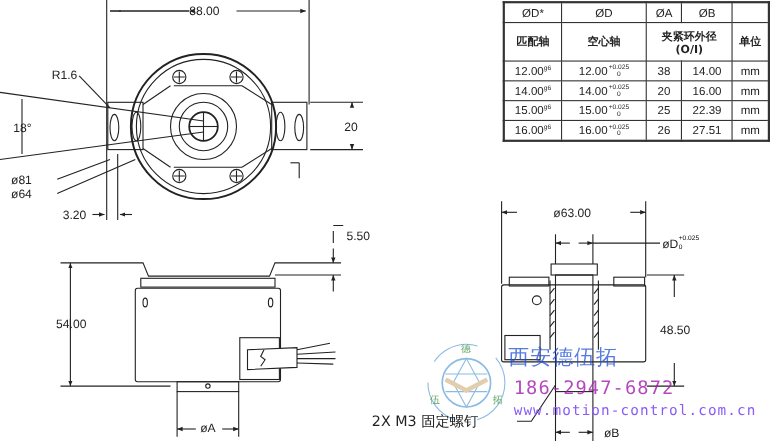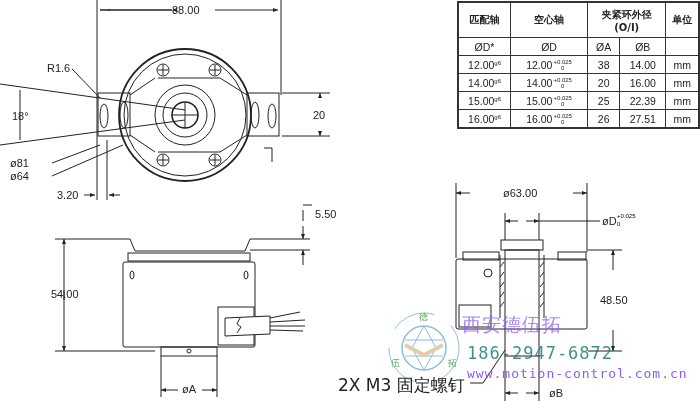--- a/index.html
+++ b/index.html
@@ -6,24 +6,24 @@
   body{width:700px;height:401px;position:relative;overflow:hidden;font-family:"Liberation Sans",sans-serif;color:#222;}
   svg{position:absolute;left:0;top:0;}
   .dim{font-family:"Liberation Sans",sans-serif;font-size:11px;fill:#222;}
   .spec-table{position:absolute;left:457px;top:1px;border-collapse:collapse;font-size:10.5px;font-family:"Liberation Sans",sans-serif;}
   .spec-table td,.spec-table th{border:1px solid #333;padding:0 4px;text-align:center;height:17px;white-space:nowrap;}
   .spec-table th{font-weight:bold;font-family:"DejaVu Sans",sans-serif;font-size:10px;}
   .spec-table{border:2px solid #333;}
   sup{font-size:6px;}
   .tol{display:inline-flex;flex-direction:column;font-size:6px;line-height:6px;vertical-align:top;margin-left:1px;}
   .wm{position:absolute;font-family:"DejaVu Sans",sans-serif;}
-  .wm-name{left:462px;top:312px;font-size:19px;color:#8b5cf6;opacity:.75;letter-spacing:1px;}
-  .wm-phone{left:467px;top:343px;font-size:17px;color:#0f766e;opacity:.8;font-family:"DejaVu Sans Mono",monospace;letter-spacing:1px;}
+  .wm-name{left:462px;top:312px;font-size:19px;color:#1d4ed8;opacity:.75;letter-spacing:1px;}
+  .wm-phone{left:467px;top:343px;font-size:17px;color:#a21caf;opacity:.8;font-family:"DejaVu Sans Mono",monospace;letter-spacing:1px;}
   .wm-url{left:467px;top:366px;font-size:13px;color:#8b5cf6;font-family:"DejaVu Sans Mono",monospace;letter-spacing:1px;}
-  .callout{position:absolute;left:338px;top:374px;font-size:17px;font-family:"DejaVu Sans",sans-serif;}
+  .callout{position:absolute;left:338px;top:374px;font-size:13px;font-family:"DejaVu Sans",sans-serif;}
 </style>
 </head>
 <body>
 
 <svg width="700" height="401" viewBox="0 0 700 401">
   <defs>
     <marker id="ar" markerWidth="6" markerHeight="6" refX="5" refY="3" orient="auto">
       <path d="M0,1 L5,3 L0,5 z" fill="#222"></path>
     </marker>
   </defs>
@@ -171,33 +171,33 @@
   <text class="dim" x="600" y="304">48.50</text>
   <text class="dim" x="549" y="397">øB</text>
   <text x="419" y="320" fill="#5aa05a" style="font-size:9px;font-family:'DejaVu Sans',sans-serif">德</text>
   <text x="391" y="366" fill="#5aa05a" style="font-size:9px;font-family:'DejaVu Sans',sans-serif">伍</text>
   <text x="448" y="366" fill="#5aa05a" style="font-size:9px;font-family:'DejaVu Sans',sans-serif">拓</text>
 </svg>
 
 <table class="spec-table">
   <tbody>
       <tr>
-    <th rowspan="1" style="width:44px;height:34px">匹配轴</th>
-    <th style="width:70px">空心轴</th>
-    <th colspan="2"><span>夹紧环外径</span><br><span>(O/I)</span></th>
-    <th style="width:24px">单位</th>
-  </tr>
-  <tr>
     <td>ØD*</td>
     <td>ØD</td>
     <td style="width:24px">ØA</td>
     <td style="width:38px">ØB</td>
     <td></td>
   </tr>
   <tr>
+    <th rowspan="1" style="width:44px;height:34px">匹配轴</th>
+    <th style="width:70px">空心轴</th>
+    <th colspan="2"><span>夹紧环外径</span><br><span>(O/I)</span></th>
+    <th style="width:24px">单位</th>
+  </tr>
+  <tr>
     <td><span>12.00</span><sup>g6</sup></td>
     <td><span>12.00</span><span class="tol">
             <span>+0.025</span>
             <span>0</span>
           </span></td>
     <td>38</td>
     <td>14.00</td>
     <td>mm</td>
   </tr>
   <tr>

